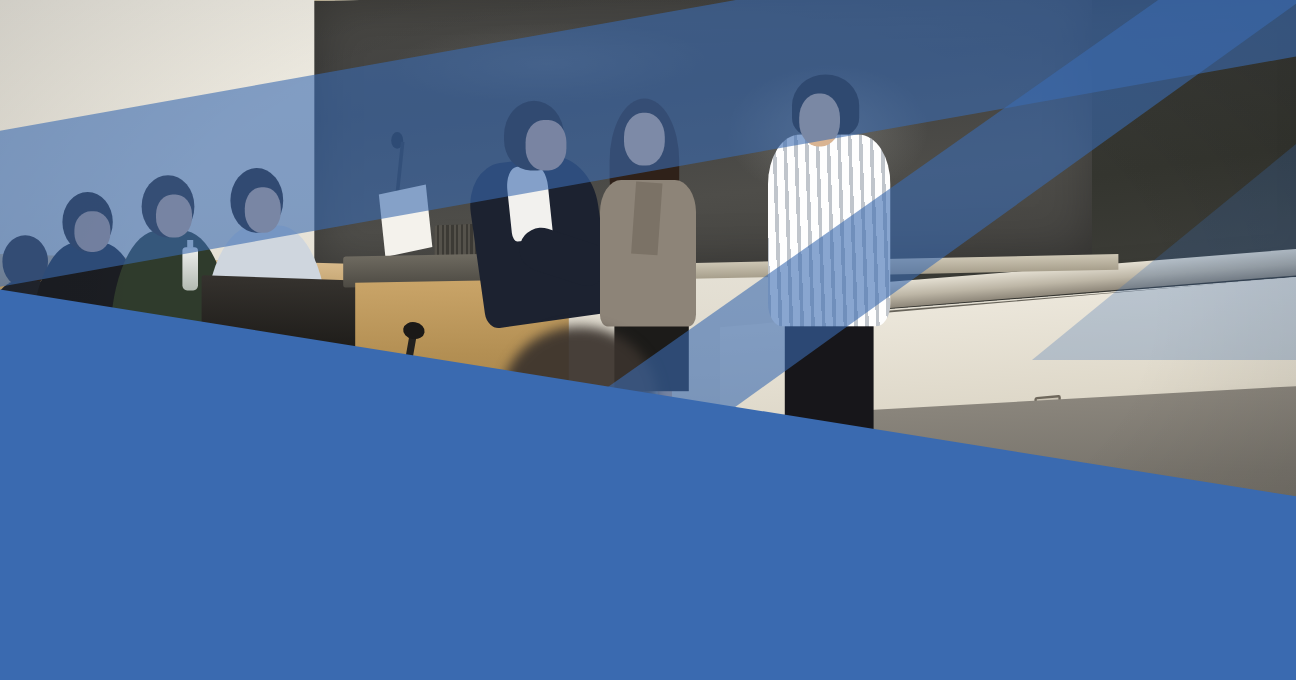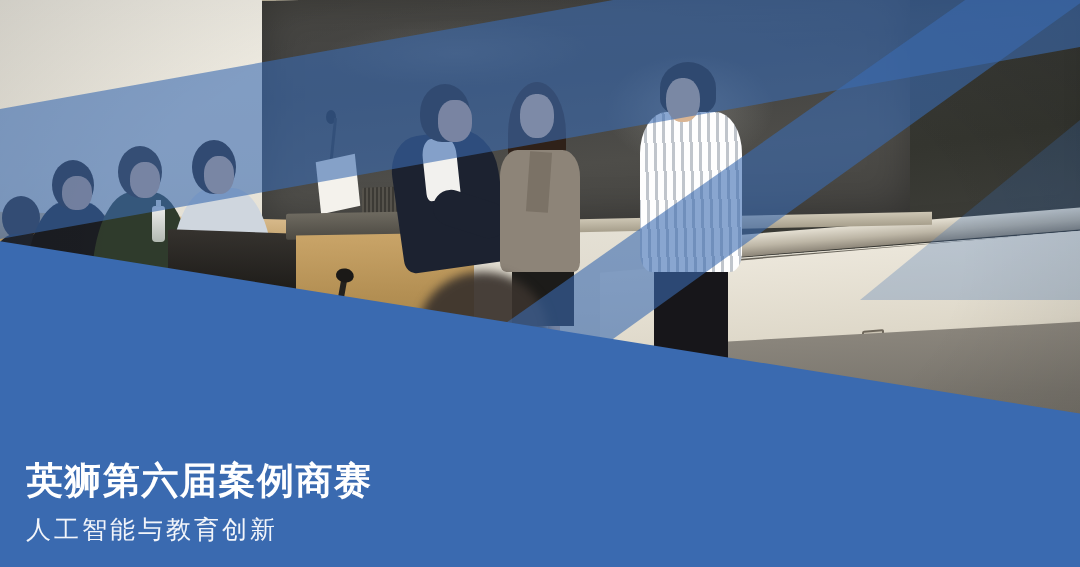--- a/index.html
+++ b/index.html
@@ -409,18 +409,14 @@
         <polygon points="1022,-40 1140,-40 250,600 112,600" fill="rgba(58,106,176,0.60)"></polygon>
 
         <polygon points="1080,120 1080,300 860,300" fill="rgba(58,106,176,0.28)"></polygon>
 
         <polygon points="-20,238 1120,420 1120,600 -20,600" fill="#3a6ab0"></polygon>
 
       </g>
     </svg>
   </div>
 
-  <div class="caption">
-    <h1 class="title">英狮第六届案例商赛</h1>
-    <p class="subtitle">人工智能与教育创新</p>
-  </div>
 
 </div>
 
 </body></html>

